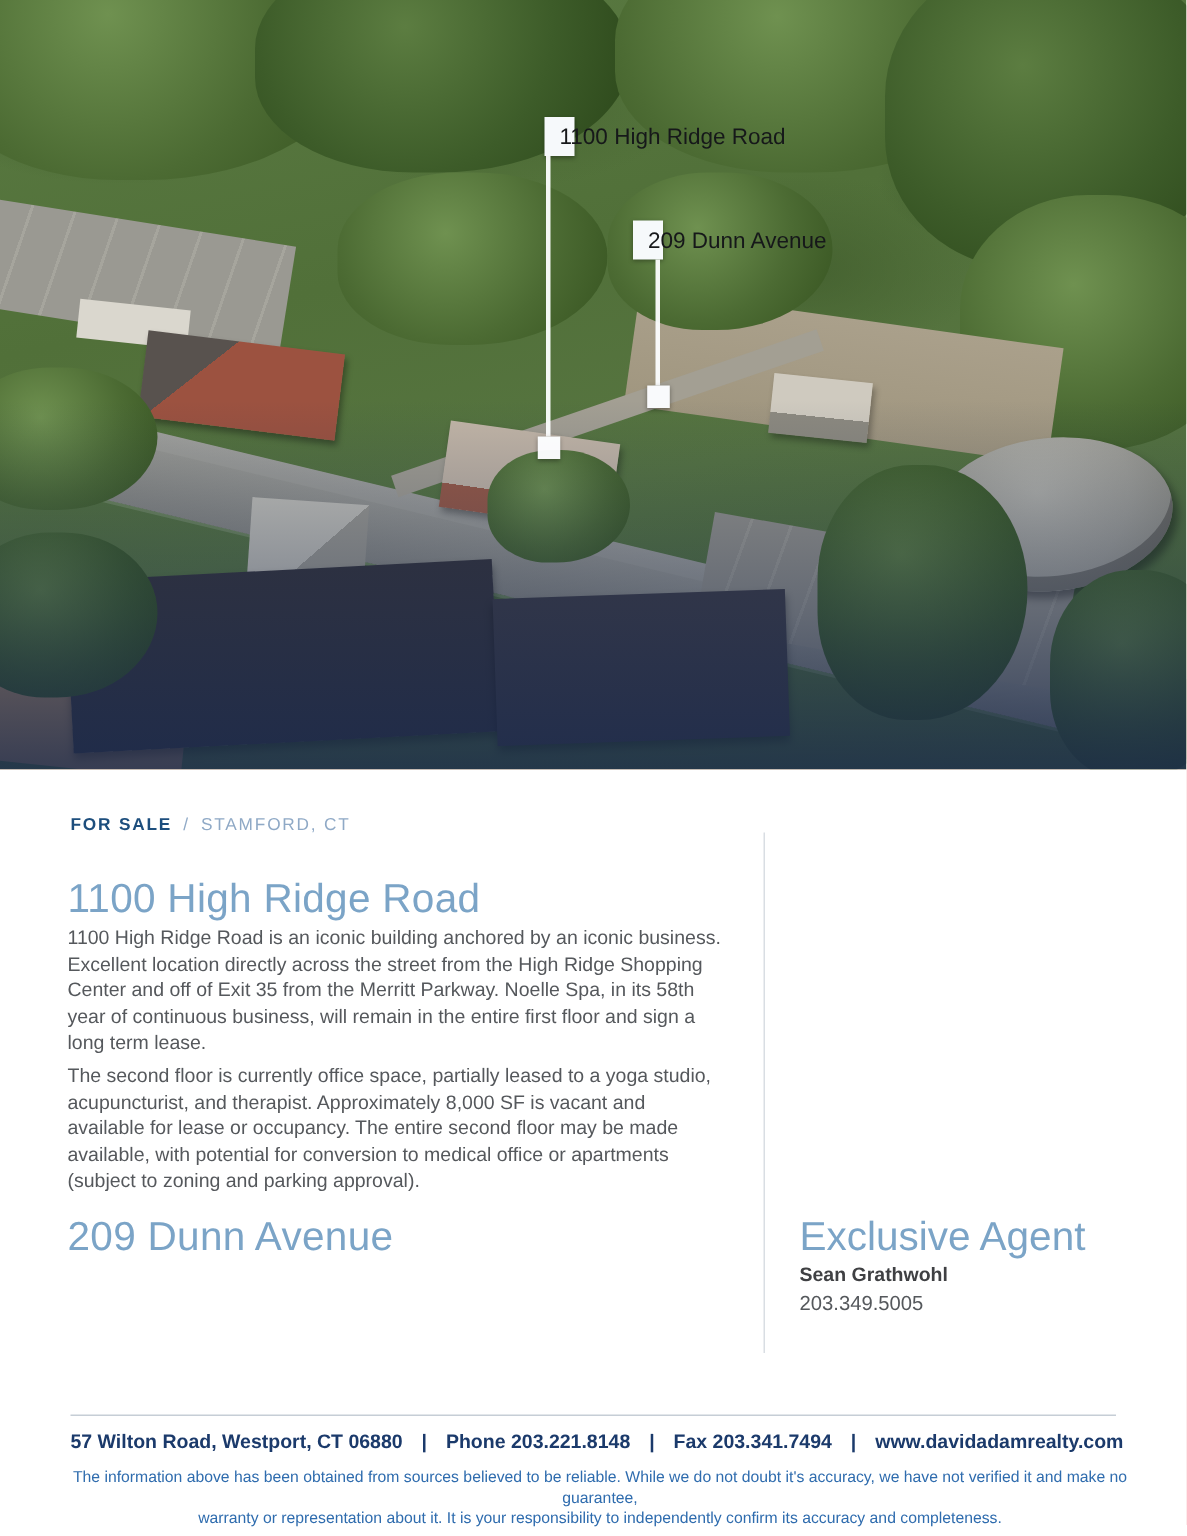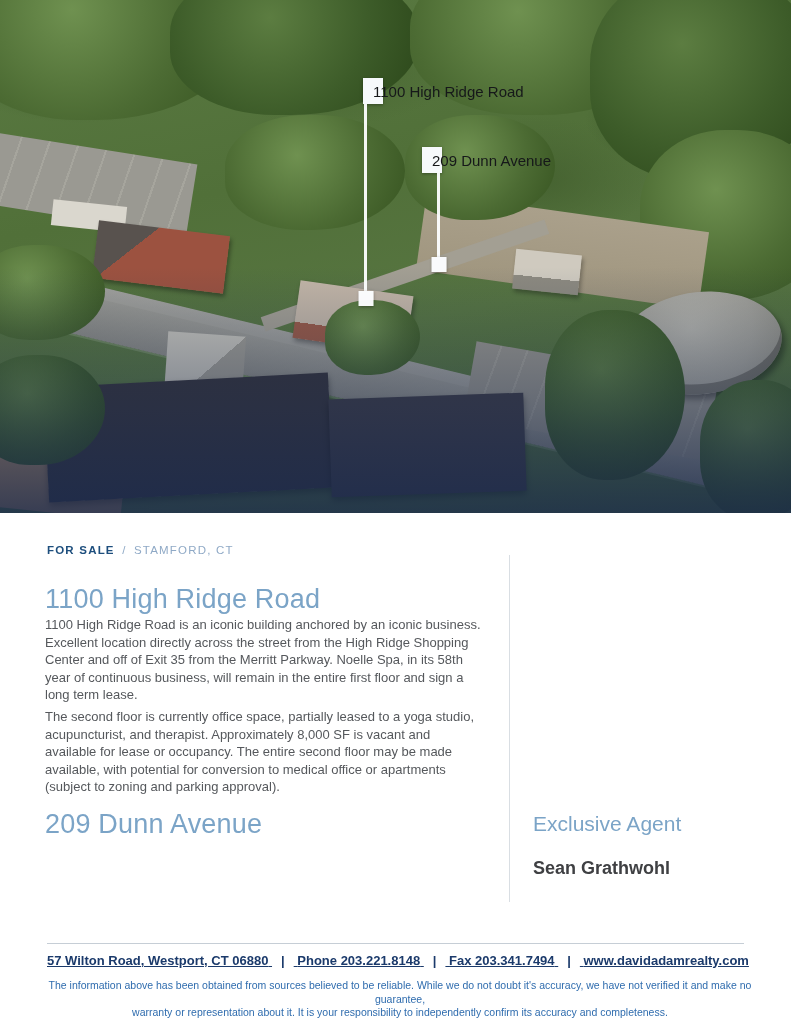--- a/index.html
+++ b/index.html
@@ -94,28 +94,28 @@
 
   .h1-1100{position:absolute;left:45px;top:72px;}
   .p1{position:absolute;left:45px;top:103px;width:470px;}
   .p2{position:absolute;left:45px;top:195px;width:470px;}
   .h2-209{position:absolute;left:45px;top:297px;}
   .p3{position:absolute;left:45px;top:327px;width:470px;}
 
   .divider-v{position:absolute;left:509px;top:42px;width:1px;height:347px;background:#d9dee3;}
 
   .agent{position:absolute;left:533px;top:297px;width:230px;}
-  .agent .heading{font-size:21px;font-weight:400;color:#7ba4c7;line-height:28px;margin:0;}
-  .agent .name{font-size:18px;font-weight:bold;color:#3f4043;margin-top:20px;}
+  .agent .heading{font-size:27px;font-weight:400;color:#7ba4c7;line-height:28px;margin:0;}
+  .agent .name{font-size:13px;font-weight:bold;color:#3f4043;margin-top:4px;}
   .agent .phone{font-size:13.5px;color:#55585c;margin-top:4px;}
   .agent .email{font-size:13.5px;color:#55585c;margin-top:9px;}
 
   .footer-rule{position:absolute;left:47px;top:430px;width:697px;height:1px;background:#c6ced6;}
   .footer-line{position:absolute;left:47px;top:440px;font-size:13px;font-weight:bold;
-       color:#1b3a6b;white-space:nowrap;text-decoration:underline;}
+       color:#1b3a6b;white-space:nowrap;}
   .footer-line .fsep{padding:0 9px;color:#1b3a6b;}
   .disclaimer{position:absolute;left:47px;top:466px;width:706px;font-size:10.5px;
        line-height:13.5px;color:#2f6cae;white-space:pre-line;text-align:center;}
 </style>
 </head>
 <body>
 
 <div class="page">
 
   <div class="photo">
@@ -181,20 +181,21 @@
 available, with potential for conversion to medical office or apartments
 (subject to zoning and parking approval).</p>
 
     <h1 class="h-blue h2-209">209 Dunn Avenue</h1>
 
     <div class="divider-v"></div>
 
     <div class="agent">
       <h1 class="heading">Exclusive Agent</h1>
       <div class="name">Sean Grathwohl</div>
+      <div class="phone">203.349.5005</div>
     </div>
 
     <div class="footer-rule"></div>
 
     <div class="footer-line">
       <span>57 Wilton Road, Westport, CT 06880</span>
       <span class="fsep">|</span>
       <span>Phone 203.221.8148</span>
       <span class="fsep">|</span>
       <span>Fax 203.341.7494</span>

